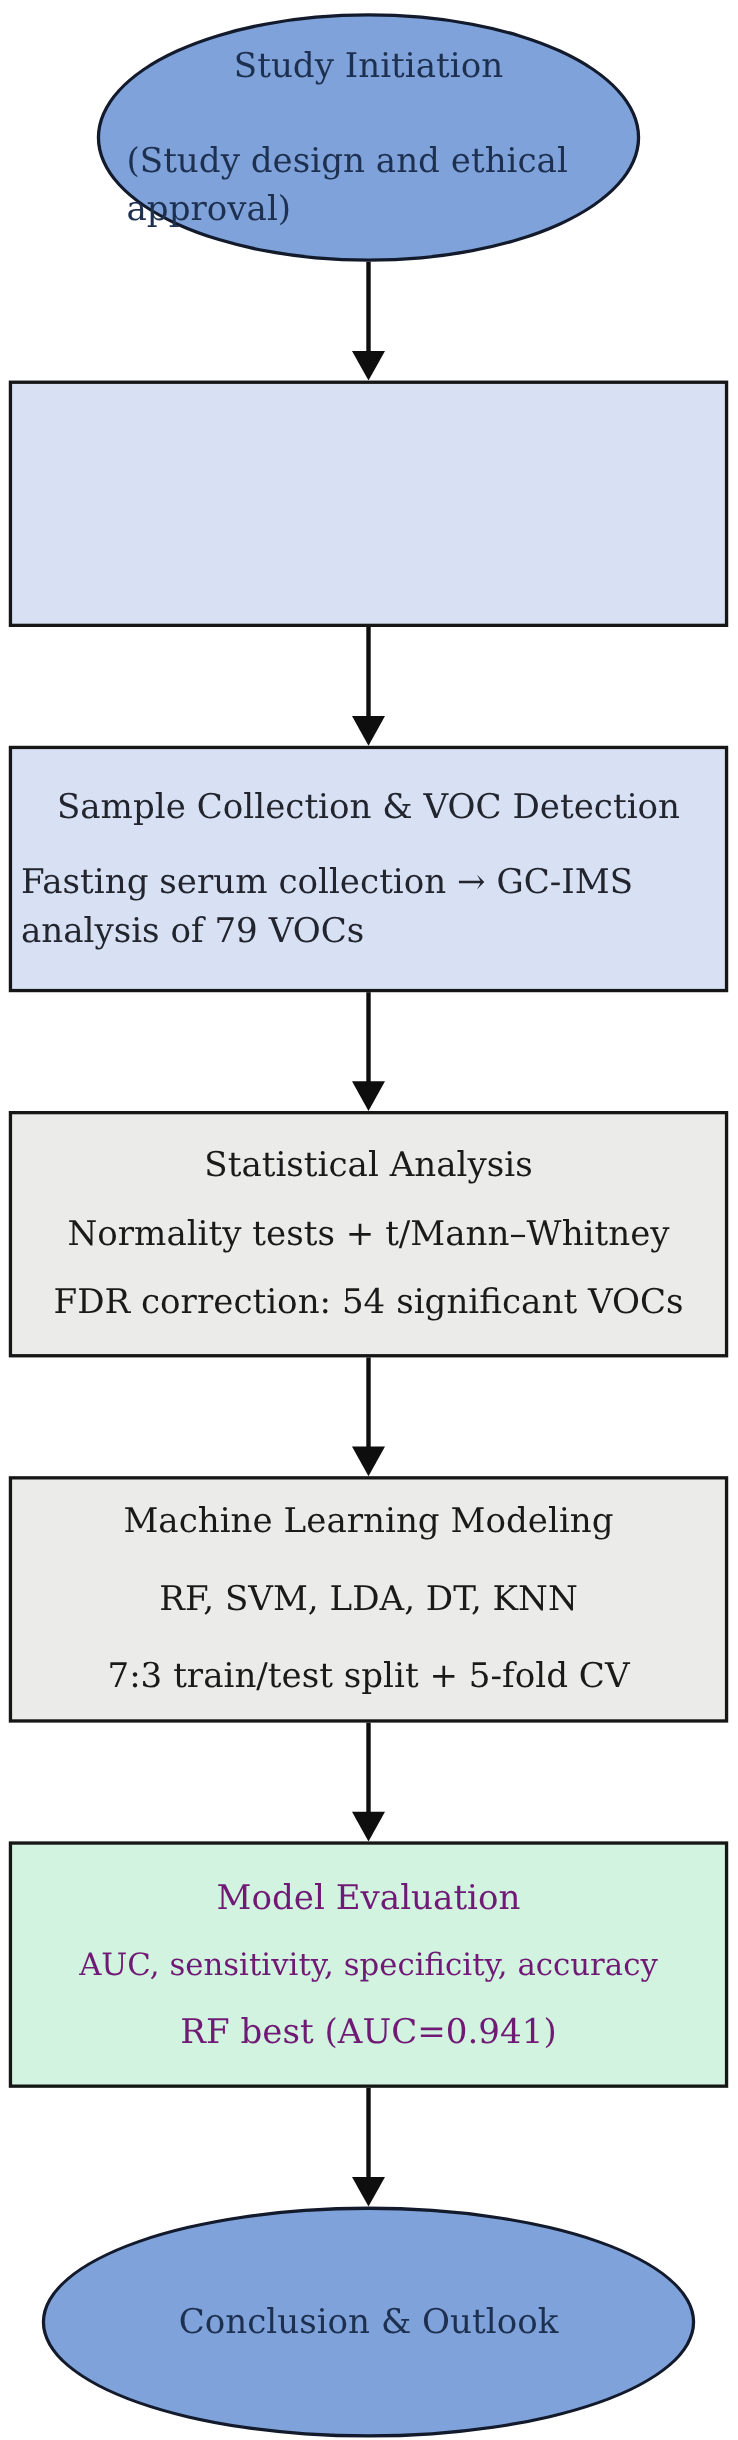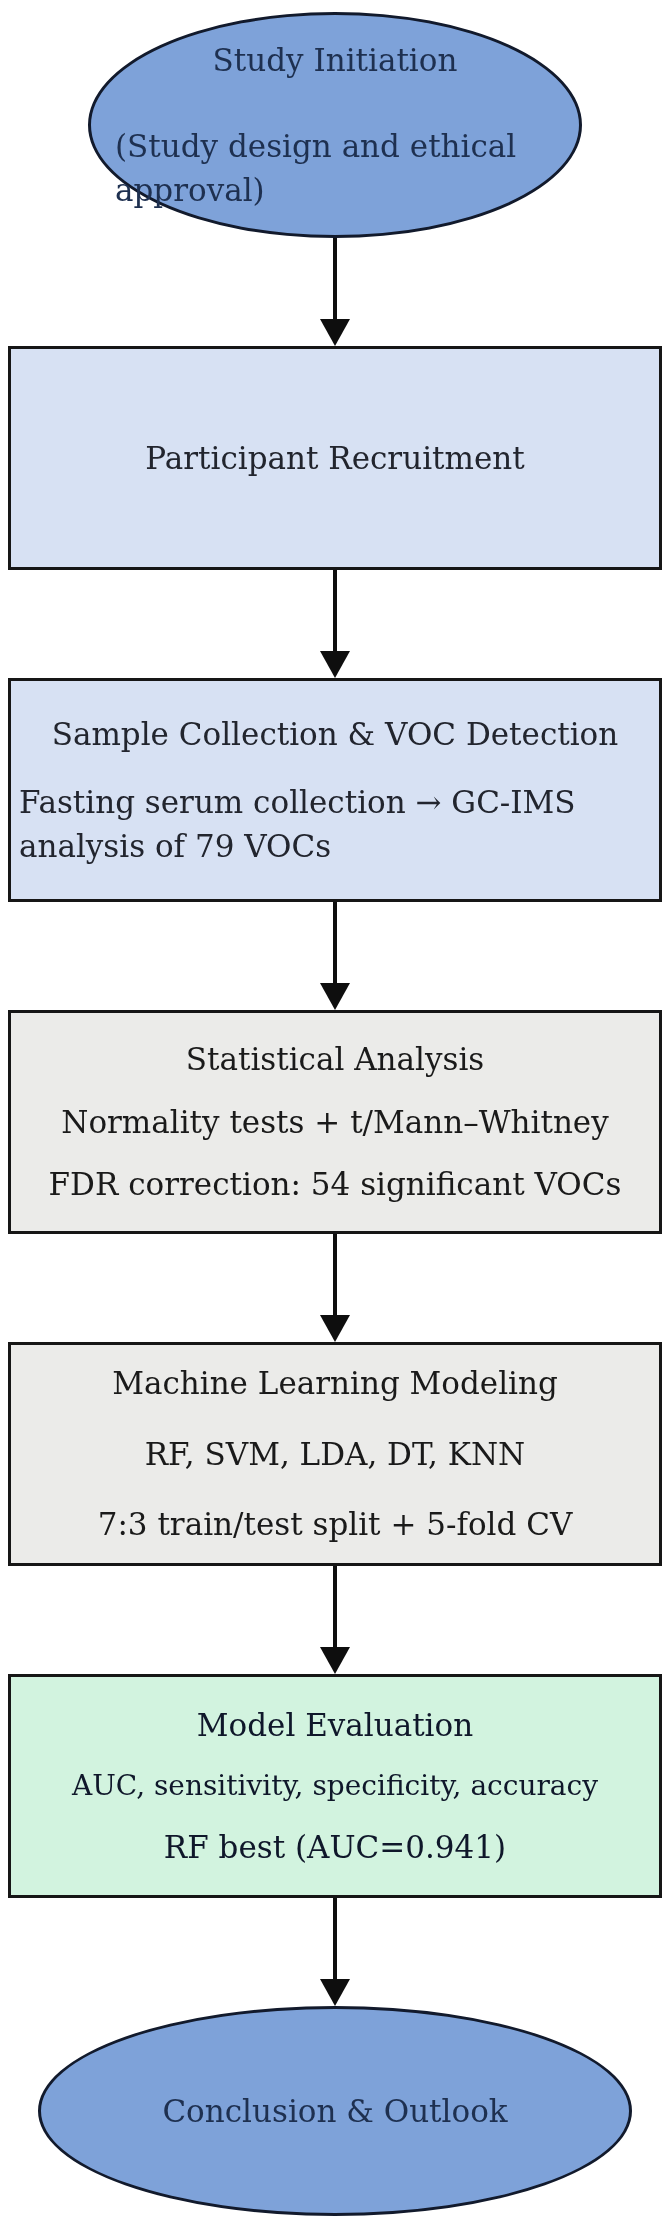--- a/index.html
+++ b/index.html
@@ -75,21 +75,20 @@
 
   <div class="node shape-ellipse n1" style="background: rgb(126, 162, 217); color: rgb(30, 48, 80); border-color: rgb(18, 26, 44);">
     <span class="line">Study Initiation</span>
     <span class="para">(Study design and ethical approval)</span>
   </div>
 
   <div class="arrow-stem a1s" style="background: rgb(14, 14, 14);"></div>
   <div class="arrow-head a1h" style="border-top-color: rgb(14, 14, 14);"></div>
 
   <div class="node shape-rect n2" style="background: rgb(215, 225, 243); color: rgb(34, 37, 46); border-color: rgb(22, 22, 22);">
-    <span class="line">Participant Recruitment</span>
   </div>
 
   <div class="arrow-stem a2s" style="background: rgb(14, 14, 14);"></div>
   <div class="arrow-head a2h" style="border-top-color: rgb(14, 14, 14);"></div>
 
   <div class="node shape-rect n3" style="background: rgb(215, 225, 243); color: rgb(34, 37, 46); border-color: rgb(22, 22, 22);">
     <span class="line">Sample Collection &amp; VOC Detection</span>
     <span class="para">Fasting serum collection → GC-IMS analysis of 79 VOCs</span>
   </div>
 
@@ -107,21 +106,21 @@
 
   <div class="node shape-rect n5" style="background: rgb(235, 235, 233); color: rgb(26, 26, 26); border-color: rgb(22, 22, 22); gap: 16px;">
     <span class="line">Machine Learning Modeling</span>
     <span class="line">RF, SVM, LDA, DT, KNN</span>
     <span class="line">7:3 train/test split + 5-fold CV</span>
   </div>
 
   <div class="arrow-stem a5s" style="background: rgb(14, 14, 14);"></div>
   <div class="arrow-head a5h" style="border-top-color: rgb(14, 14, 14);"></div>
 
-  <div class="node shape-rect n6" style="background: rgb(210, 243, 223); color: #0f172a; border-color: rgb(22, 22, 22);">
+  <div class="node shape-rect n6" style="background: rgb(210, 243, 223); color: #701a75; border-color: rgb(22, 22, 22);">
     <span class="line">Model Evaluation</span>
     <span class="line fit">AUC, sensitivity, specificity, accuracy</span>
     <span class="line">RF best (AUC=0.941)</span>
   </div>
 
   <div class="arrow-stem a6s" style="background: rgb(14, 14, 14);"></div>
   <div class="arrow-head a6h" style="border-top-color: rgb(14, 14, 14);"></div>
 
   <div class="node shape-ellipse n7" style="background: rgb(126, 162, 217); color: rgb(30, 48, 80); border-color: rgb(18, 26, 44);">
     <span class="line">Conclusion &amp; Outlook</span>

